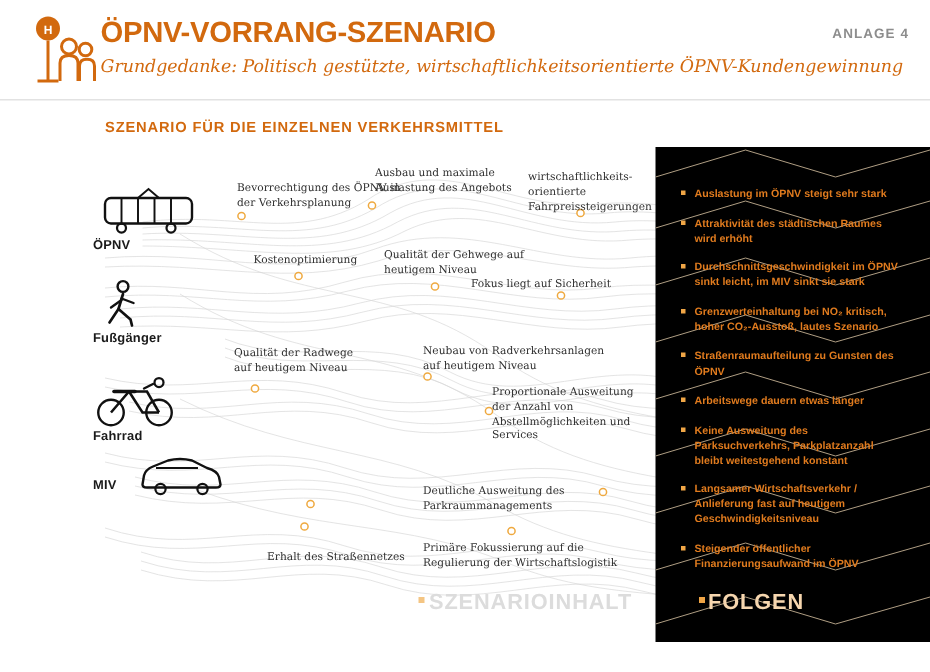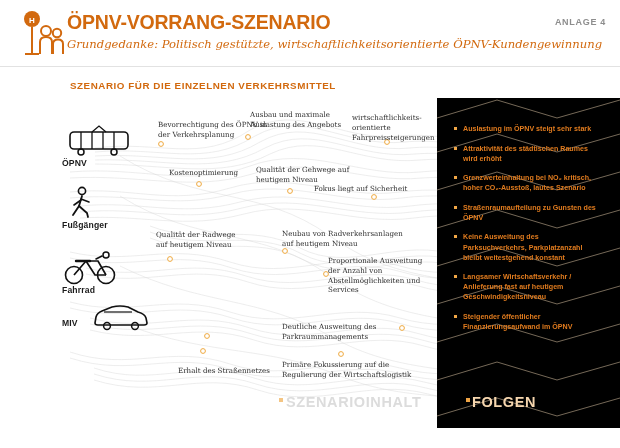--- a/index.html
+++ b/index.html
@@ -349,22 +349,24 @@
       <path d="M0 206 L60 188 L120 206 L183 188"></path>
       <path d="M0 244 L60 226 L120 244 L183 226"></path>
       <path d="M0 282 L60 264 L120 282 L183 264"></path>
       <path d="M0 318 L60 300 L120 318 L183 300"></path>
     </g>
   </svg>
 
   <ul id="panel-list">
     <li>Auslastung im ÖPNV steigt sehr stark</li>
     <li>Attraktivität des städtischen Raumes wird erhöht</li>
+    <li>Durchschnittsgeschwindig­keit im ÖPNV sinkt leicht, im MIV sinkt sie stark</li>
     <li>Grenzwerteinhaltung bei NO₂ kritisch, hoher CO₂-Ausstoß, lautes Szenario</li>
     <li>Straßenraumaufteilung zu Gunsten des ÖPNV</li>
+    <li>Arbeitswege dauern etwas länger</li>
     <li>Keine Ausweitung des Parksuchverkehrs, Parkplatzanzahl bleibt weitestgehend konstant</li>
     <li>Langsamer Wirtschafts­verkehr / Anlieferung fast auf heutigem Geschwindig­keitsniveau</li>
     <li>Steigender öffentlicher Finanzierungsaufwand im ÖPNV</li>
   </ul>
 </div>
 
 <div class="foot-dot" id="foot-dot-1"></div>
 <div class="foot" id="foot-szenario">SZENARIOINHALT</div>
 <div class="foot-dot" id="foot-dot-2"></div>
 <div class="foot" id="foot-folgen">FOLGEN</div>

